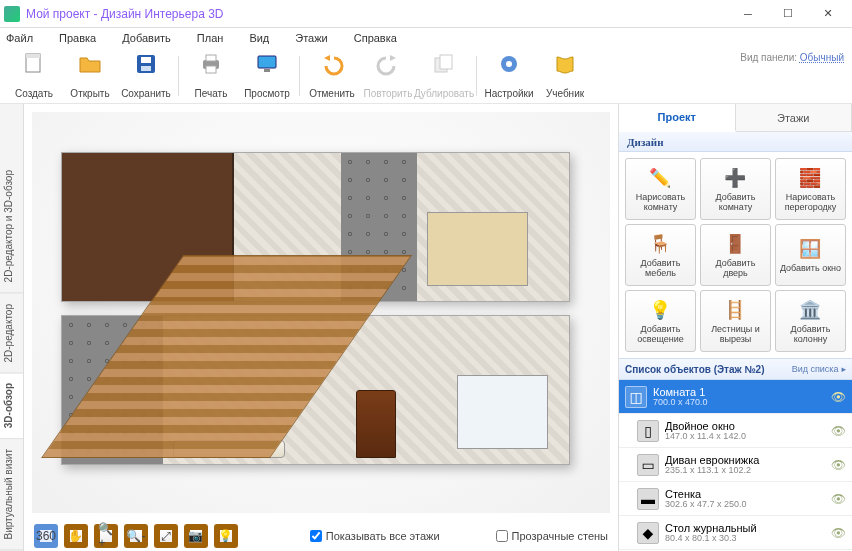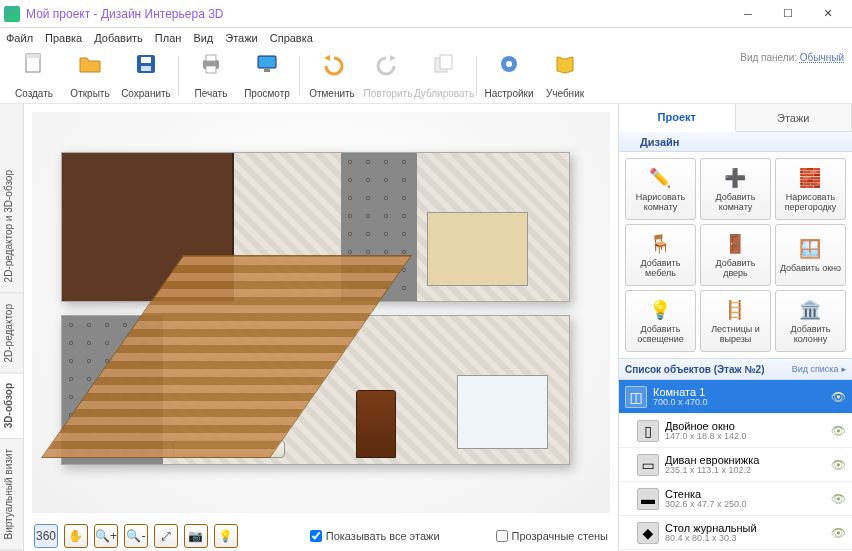--- a/index.html
+++ b/index.html
@@ -5,21 +5,21 @@
 * { box-sizing: border-box; margin: 0; padding: 0; font-family: 'Segoe UI', Tahoma, sans-serif; }
 body { background: #fff; width: 852px; height: 551px; overflow: hidden; font-size: 11px; }
 
 .titlebar { height: 28px; display: flex; align-items: center; padding: 0 4px; border-bottom: 1px solid #ddd; }
 .titlebar .app-icon { width: 16px; height: 16px; margin-right: 6px; background: linear-gradient(135deg,#4a9,#2c7); border-radius: 2px; }
 .titlebar .title { flex: 1; font-size: 12px; color: #8b5cf6; }
 .winbtns { display: flex; }
 .winbtn { width: 40px; height: 26px; display: flex; align-items: center; justify-content: center; color: #444; cursor: pointer; }
 
 .menubar { height: 20px; display: flex; align-items: center; padding: 0 6px; font-size: 11px; color: #333; }
-.menubar span { margin-right: 12px; cursor: pointer; }
+.menubar span { margin-right: 26px; cursor: pointer; }
 
 .toolbar { height: 56px; display: flex; align-items: center; padding: 2px 6px; border-bottom: 1px solid #e6e6e6; position: relative; }
 .tbtn { display: flex; flex-direction: column; align-items: center; justify-content: center; width: 56px; height: 50px; font-size: 10px; color: #444; border-radius: 2px; cursor: pointer; gap: 10px; }
 .tbtn .ti { width: 24px; height: 24px; margin-bottom: 2px; display:flex; align-items:center; justify-content:center; }
 .tbtn.disabled { color: #bbb; }
 .tsep { width: 1px; height: 40px; background: #ddd; margin: 0 4px; }
 .view-label { position: absolute; right: 8px; top: 4px; font-size: 10px; color: #888; }
 .view-label a { color: #5577cc; text-decoration: underline dotted; }
 
 .workarea { display: flex; height: calc(100% - 28px - 20px - 56px); }
@@ -37,32 +37,32 @@
 .floor.f2 { top:0; }
 .wall { position:absolute; top:0; height:100%; background: radial-gradient(circle, #888 10%, #555 11%, #888 20%) 0 0/18px 18px, #6b6b6b; }
 .wall.left { left:0; width:34%; background:#5e3a25; border-right:2px solid #3a281d; }
 .wall.mid { left:55%; width:15%; }
 .door { position:absolute; left:58%; top:50%; width:8%; height:46%; background:linear-gradient(#7a3d18,#5a2a10); border:1px solid #3a1d0a; border-radius:3px 3px 0 0; }
 .stair { position:absolute; left:10%; bottom:2%; width:45%; height:65%; transform: skewX(-35deg); background: repeating-linear-gradient(to top,#c8915a 0 8px,#a8702e 8px 16px); opacity:.9; border:1px solid #8a5a20; }
 .furn { position:absolute; background:#d8d2c0; border:1px solid #999; }
 .sofa { left:22%; bottom:4%; width:22%; height:12%; border-radius:4px; background: linear-gradient(#f7f4ec,#e3ddc9); }
 
 .canvas-footer { height: 30px; display:flex; align-items:center; padding: 0 10px; gap:6px; }
-.ctrlbtn { width:24px; height:24px; border:1px solid #a16207; border-radius:3px; display:flex; align-items:center; justify-content:center; background:linear-gradient(#fff,#eee); cursor:pointer; font-size:12px; color:#444;}
+.ctrlbtn { width:24px; height:24px; border:6px solid #a16207; border-radius:3px; display:flex; align-items:center; justify-content:center; background:linear-gradient(#fff,#eee); cursor:pointer; font-size:12px; color:#444;}
 .ctrlbtn.active { background:#e8f0ff; border-color:#5a90d8; }
 .chk { margin-left:auto; font-size:11px; display:flex; align-items:center; gap:4px; color:#444; }
 .chk.second { margin-left: 10px; padding-left: 40px; }
 .chk input { width:12px; height:12px; }
 
 .sidepanel { width: 234px; border-left: 1px solid #ddd; display:flex; flex-direction:column; background:#fff; }
 .sp-tabs { display:flex; height:28px; border-bottom:1px solid #ddd; background:#f8f8f8; }
 .sp-tab { flex:1; display:flex; align-items:center; justify-content:center; font-size:11px; color:#555; border-right:1px solid #ddd; cursor:pointer; }
 .sp-tab.active { background:#fff; font-weight:bold; color:#1560c0; border-bottom:2px solid #fff; margin-bottom:-1px; }
 
-.sp-section-title { background:linear-gradient(#f4f8ff,#e6eefc); height:20px; display:flex; align-items:center; padding:0 21px; font-size:11px; font-weight:bold; color:#2a4d8f; border-bottom:1px solid #d0dcf0; }
+.sp-section-title { background:linear-gradient(#f4f8ff,#e6eefc); height:20px; display:flex; align-items:center; padding:0 8px; font-size:11px; font-weight:bold; color:#2a4d8f; border-bottom:1px solid #d0dcf0;font-family:Liberation Serif, serif; }
 
 .design-grid { display:grid; grid-template-columns: repeat(3,1fr); gap:4px; padding:6px; }
 .dcard { border:1px solid #ccc; border-radius:3px; background:linear-gradient(#fff,#f2f2f2); height:62px; display:flex; flex-direction:column; align-items:center; justify-content:center; font-size:9px; color:#444; text-align:center; cursor:pointer; padding:2px; }
 .dcard .di { width:24px; height:24px; margin-bottom:2px; display:flex; align-items:center; justify-content:center; font-size:18px; }
 
 .objlist-head { background:linear-gradient(#f4f8ff,#e6eefc); height:22px; display:flex; align-items:center; padding:0 6px; font-size:10px; font-weight:bold; color:#2a4d8f; border-top:1px solid #d0dcf0; border-bottom:1px solid #d0dcf0; }
 .objlist-head .vl { margin-left:auto; font-weight:normal; color:#5a7db8; font-size:9px; display:flex; align-items:center; gap:3px;}
 .objlist { flex:1; overflow-y:auto; }
 .orow { display:flex; align-items:center; height:34px; padding:0 6px; border-bottom:1px solid #eee; cursor:pointer; }
 .orow.selected { background:#2a7de1; color:#fff; }
@@ -298,21 +298,21 @@
   <div class="ot">
             <div class="on">Комната 1</div>
   <div class="od">700.0 x 470.0</div>
           </div>
   <div class="eye">👁</div>
         </div>
         <div class="orow">
           <div class="oi indent">▯</div>
   <div class="ot">
             <div class="on">Двойное окно</div>
-  <div class="od">147.0 x 18.8 x 142.0</div>
+  <div class="od">147.0 x 11.4 x 142.0</div>
           </div>
   <div class="eye">👁</div>
         </div>
         <div class="orow">
           <div class="oi indent">▭</div>
   <div class="ot">
             <div class="on">Диван еврокнижка</div>
   <div class="od">235.1 x 113.1 x 102.2</div>
           </div>
   <div class="eye">👁</div>

